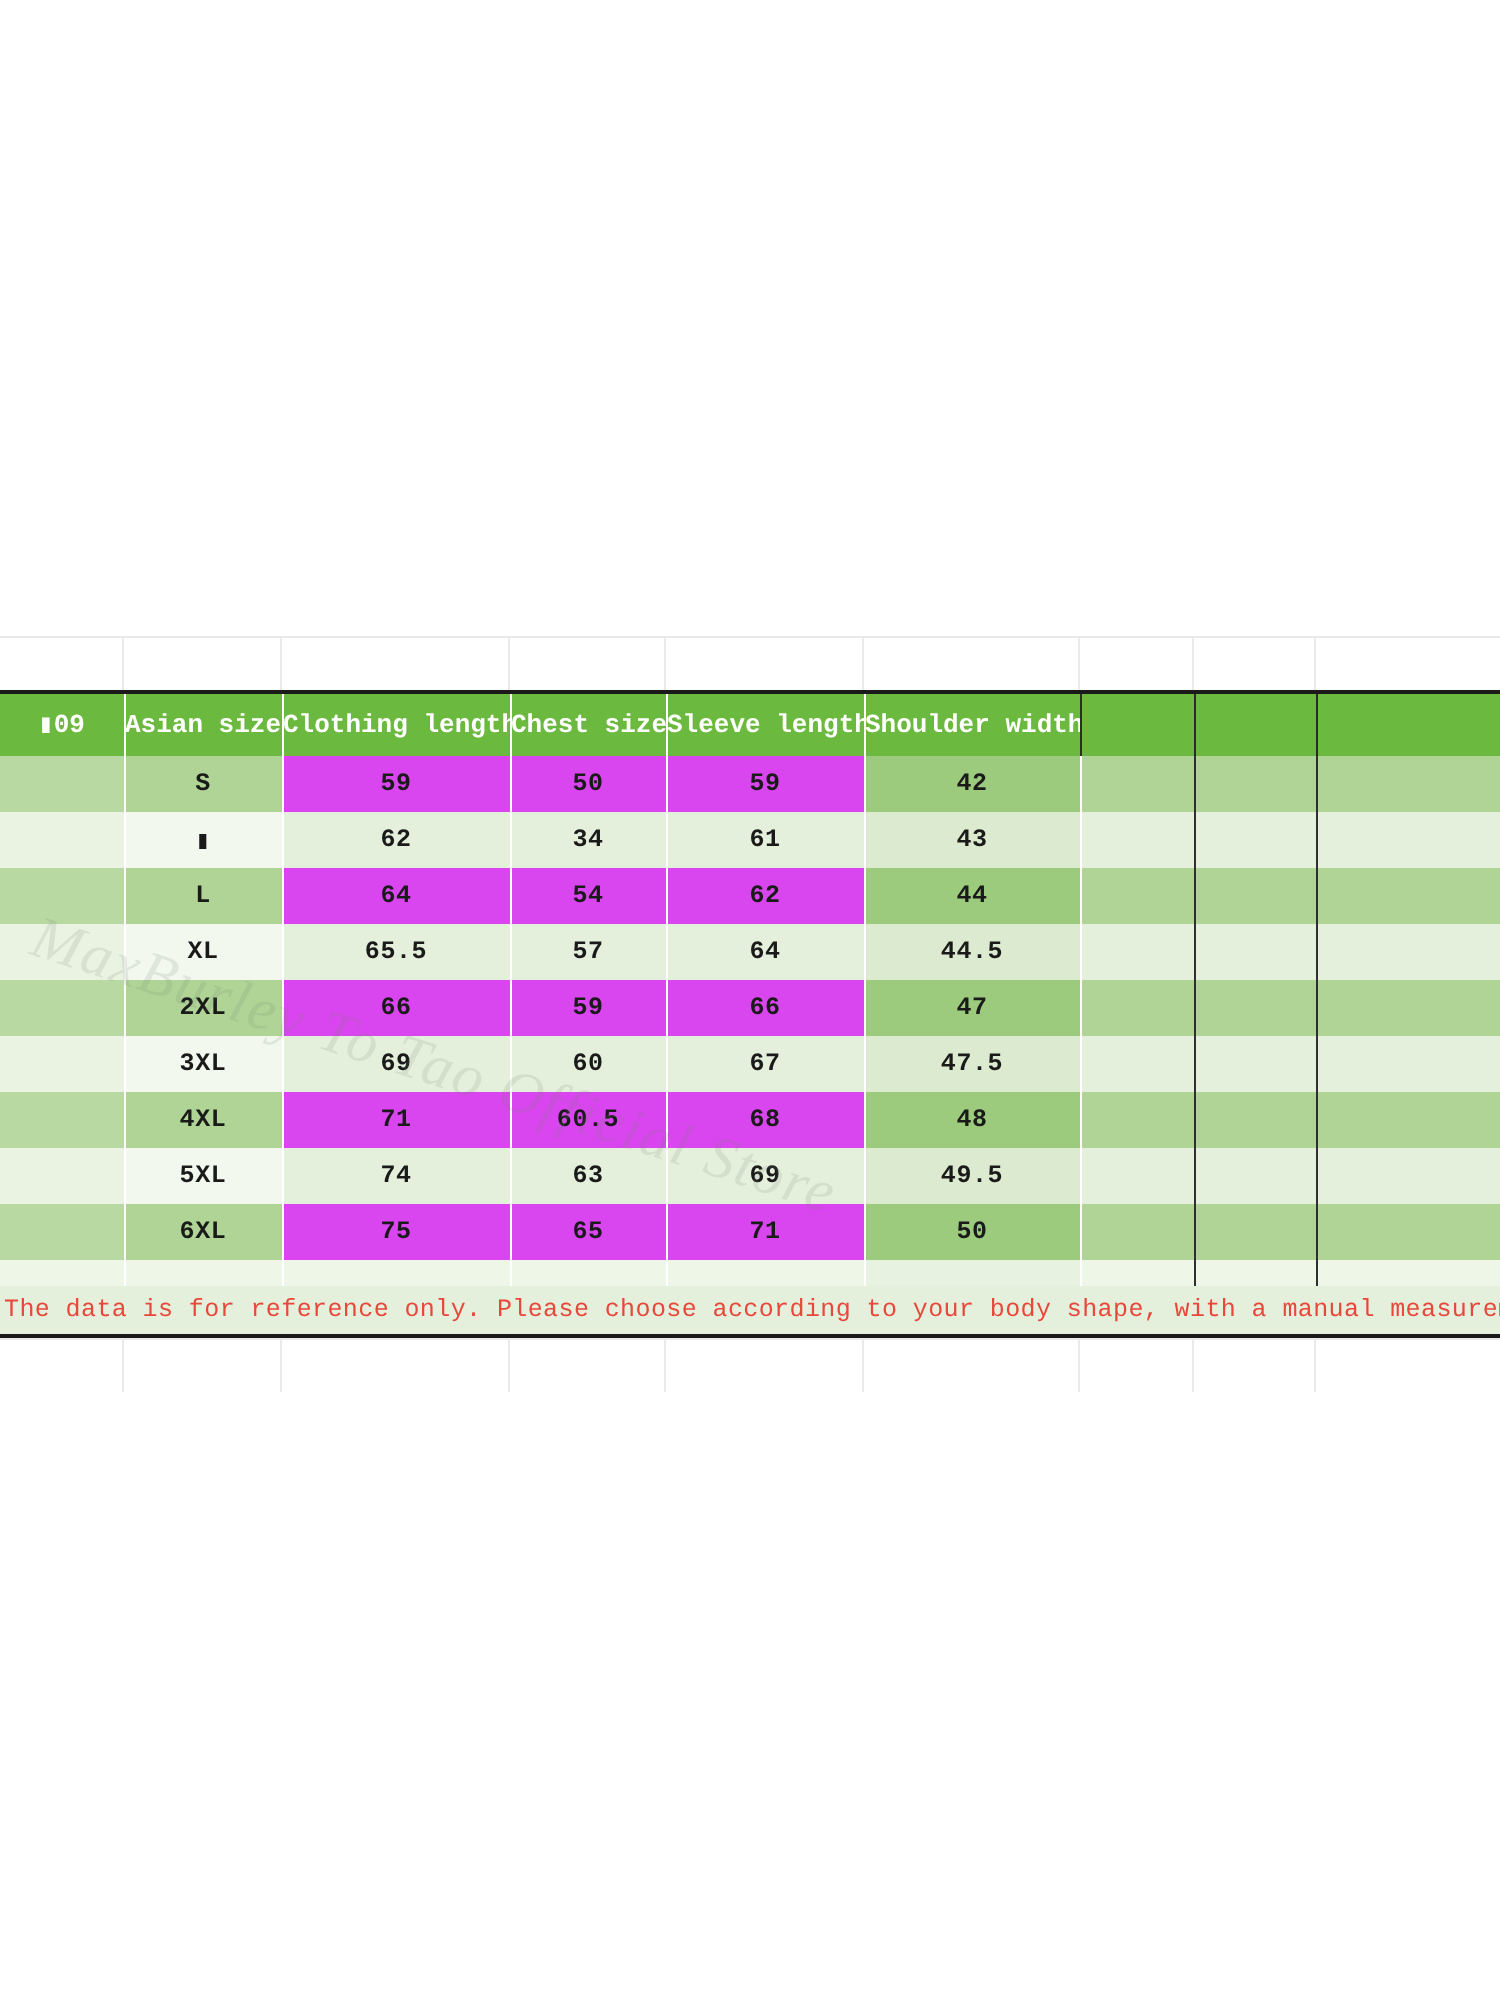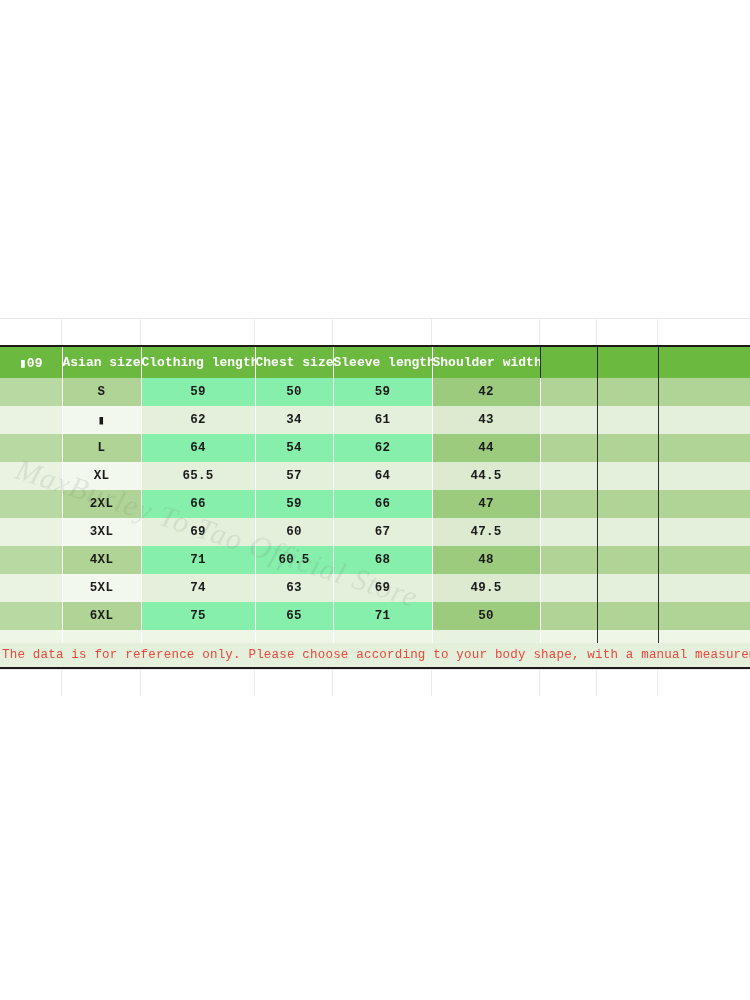--- a/index.html
+++ b/index.html
@@ -51,21 +51,21 @@
     color:#ffffff;
     font-size:13px;
     height:31px;
     border-right:1px solid #ffffff;
     letter-spacing:0px;
   }
   tr.hdr td.blank{ border-right:1px solid #2b2b2b; }
   tr.hdr td.last{ border-right:none; }
 
   
-  tr.dark  td{ background:#86efac; }
+  tr.dark  td{ background:#d946ef; }
   tr.light td{ background:#E5F0DC; }
   tr.dark  td.accent{ background:#9CCB7E;text-align:center; }
   tr.light td.accent{ background:#DCEBD0;margin-left:35px; }
   tr.dark  td.tail{ background:#AFD495; border-right:1px solid #2f2f2f; }
   tr.light td.tail{ background:#E5F0DC; border-right:1px solid #2f2f2f; }
   tr.dark  td.tail.last, tr.light td.tail.last{ border-right:none; }
   tr.dark  td.sizecol{ background:#AFD495; }
   tr.light td.sizecol{ background:#F2F8EE; }
   tr.dark  td.firstcol{ background:#B9D9A2; }
   tr.light td.firstcol{ background:#EAF3E2; }

